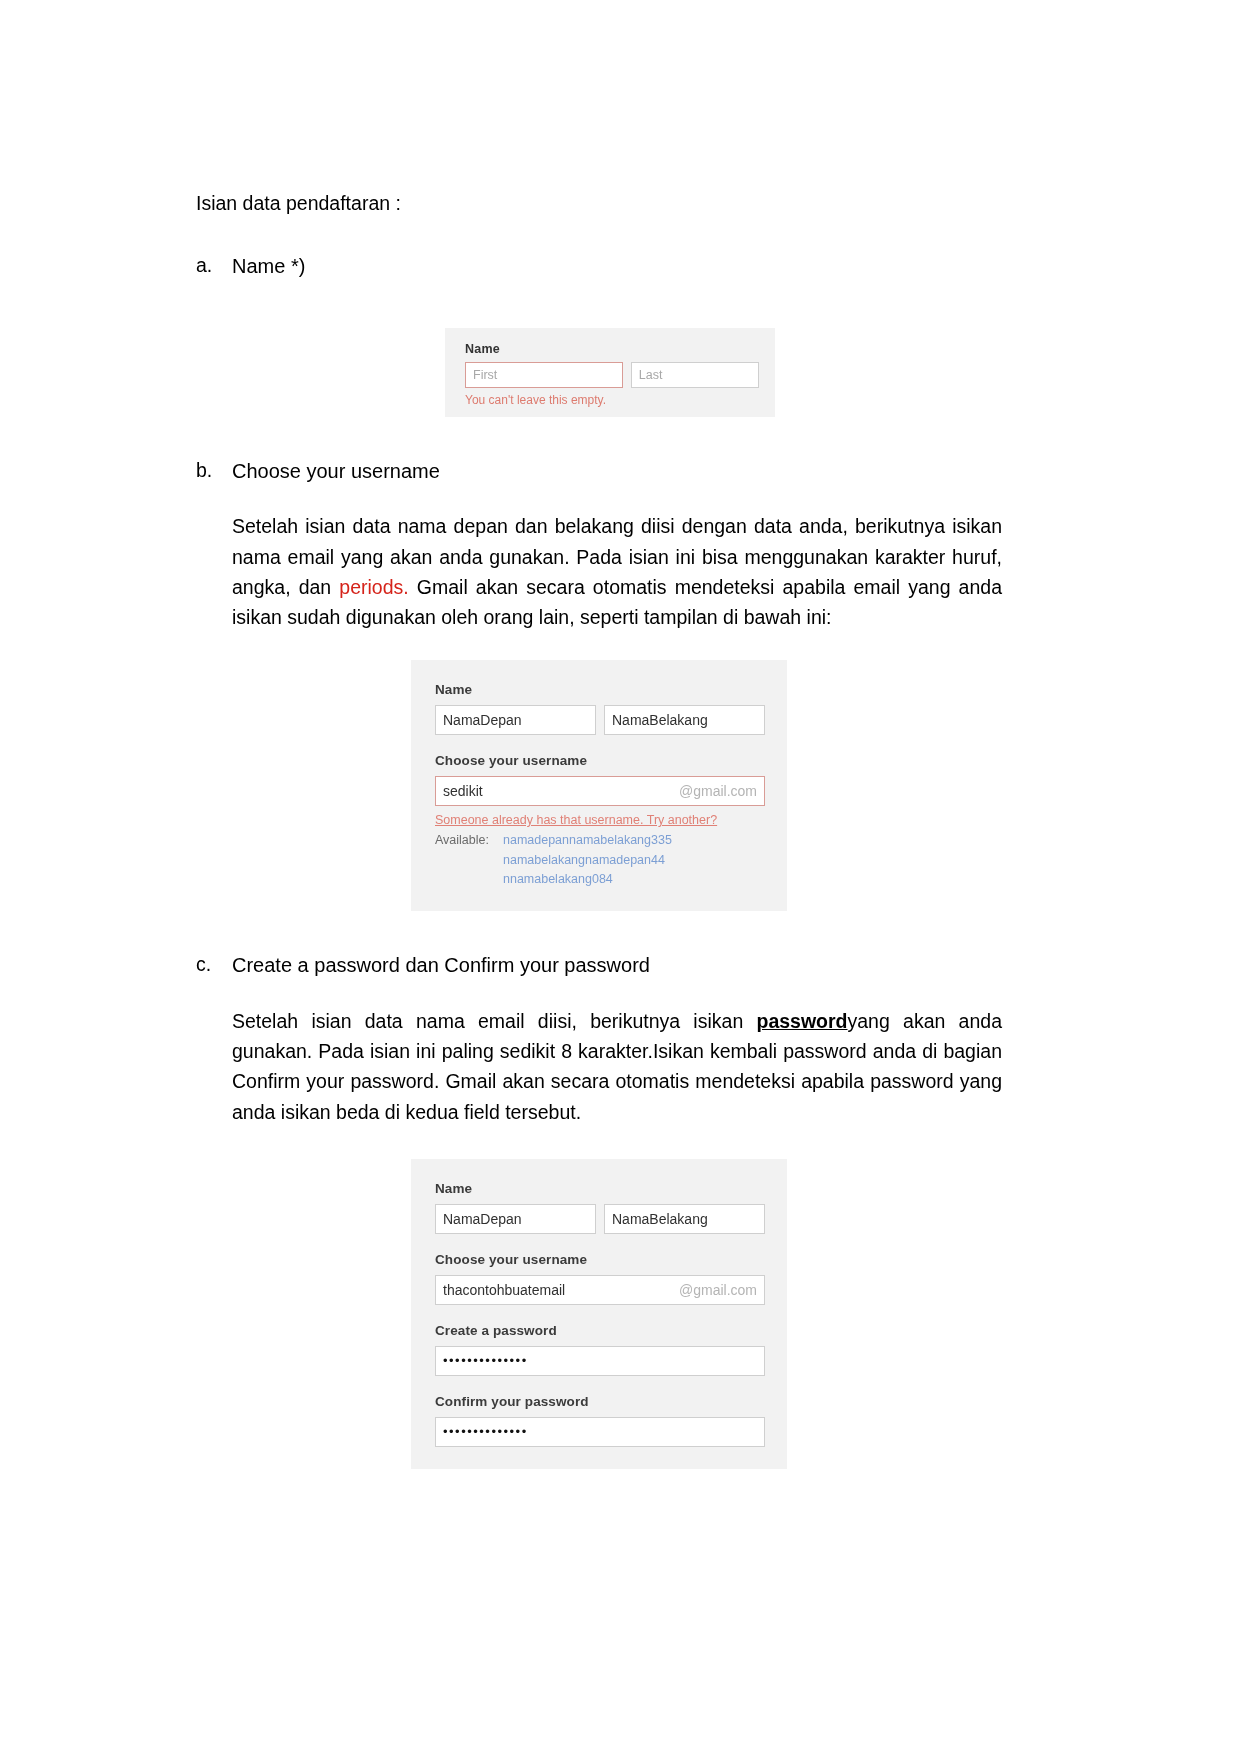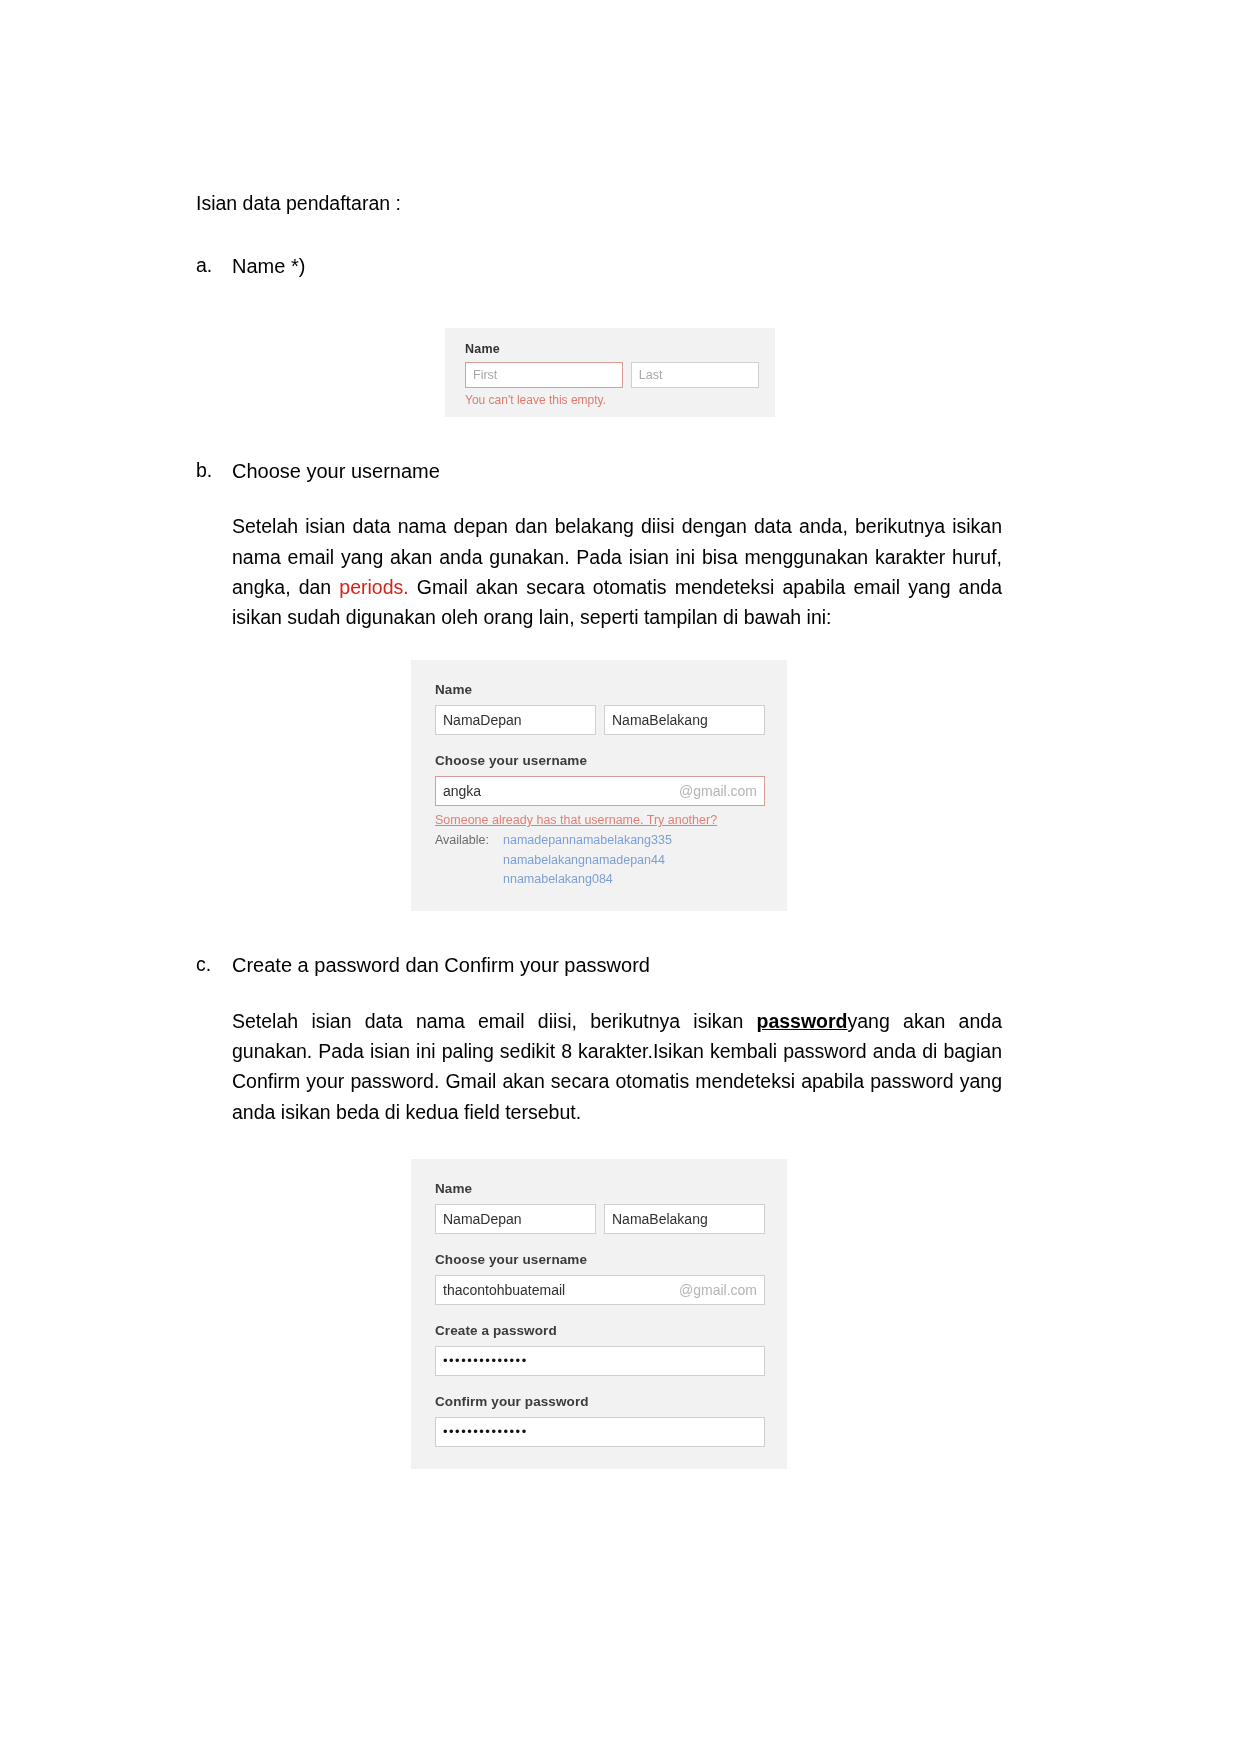--- a/index.html
+++ b/index.html
@@ -213,21 +213,21 @@
         </div>
         <div class="fld half">
           <span>NamaBelakang</span>
         </div>
       </div>
 
       <div class="group-gap"></div>
 
       <div class="sec-lbl">Choose your username</div>
       <div class="fld err full with-suffix">
-        <span>angka</span>
+        <span>sedikit</span>
         <span class="suffix">@gmail.com</span>
       </div>
       <div class="errmsg-b">Someone already has that username. Try another?</div>
 
       <div class="avail">
         <span class="avail-label">Available:</span>
         <span class="avail-lines">
           <span class="avail-line">
             <span class="sug">namadepannamabelakang335</span>
           </span>

